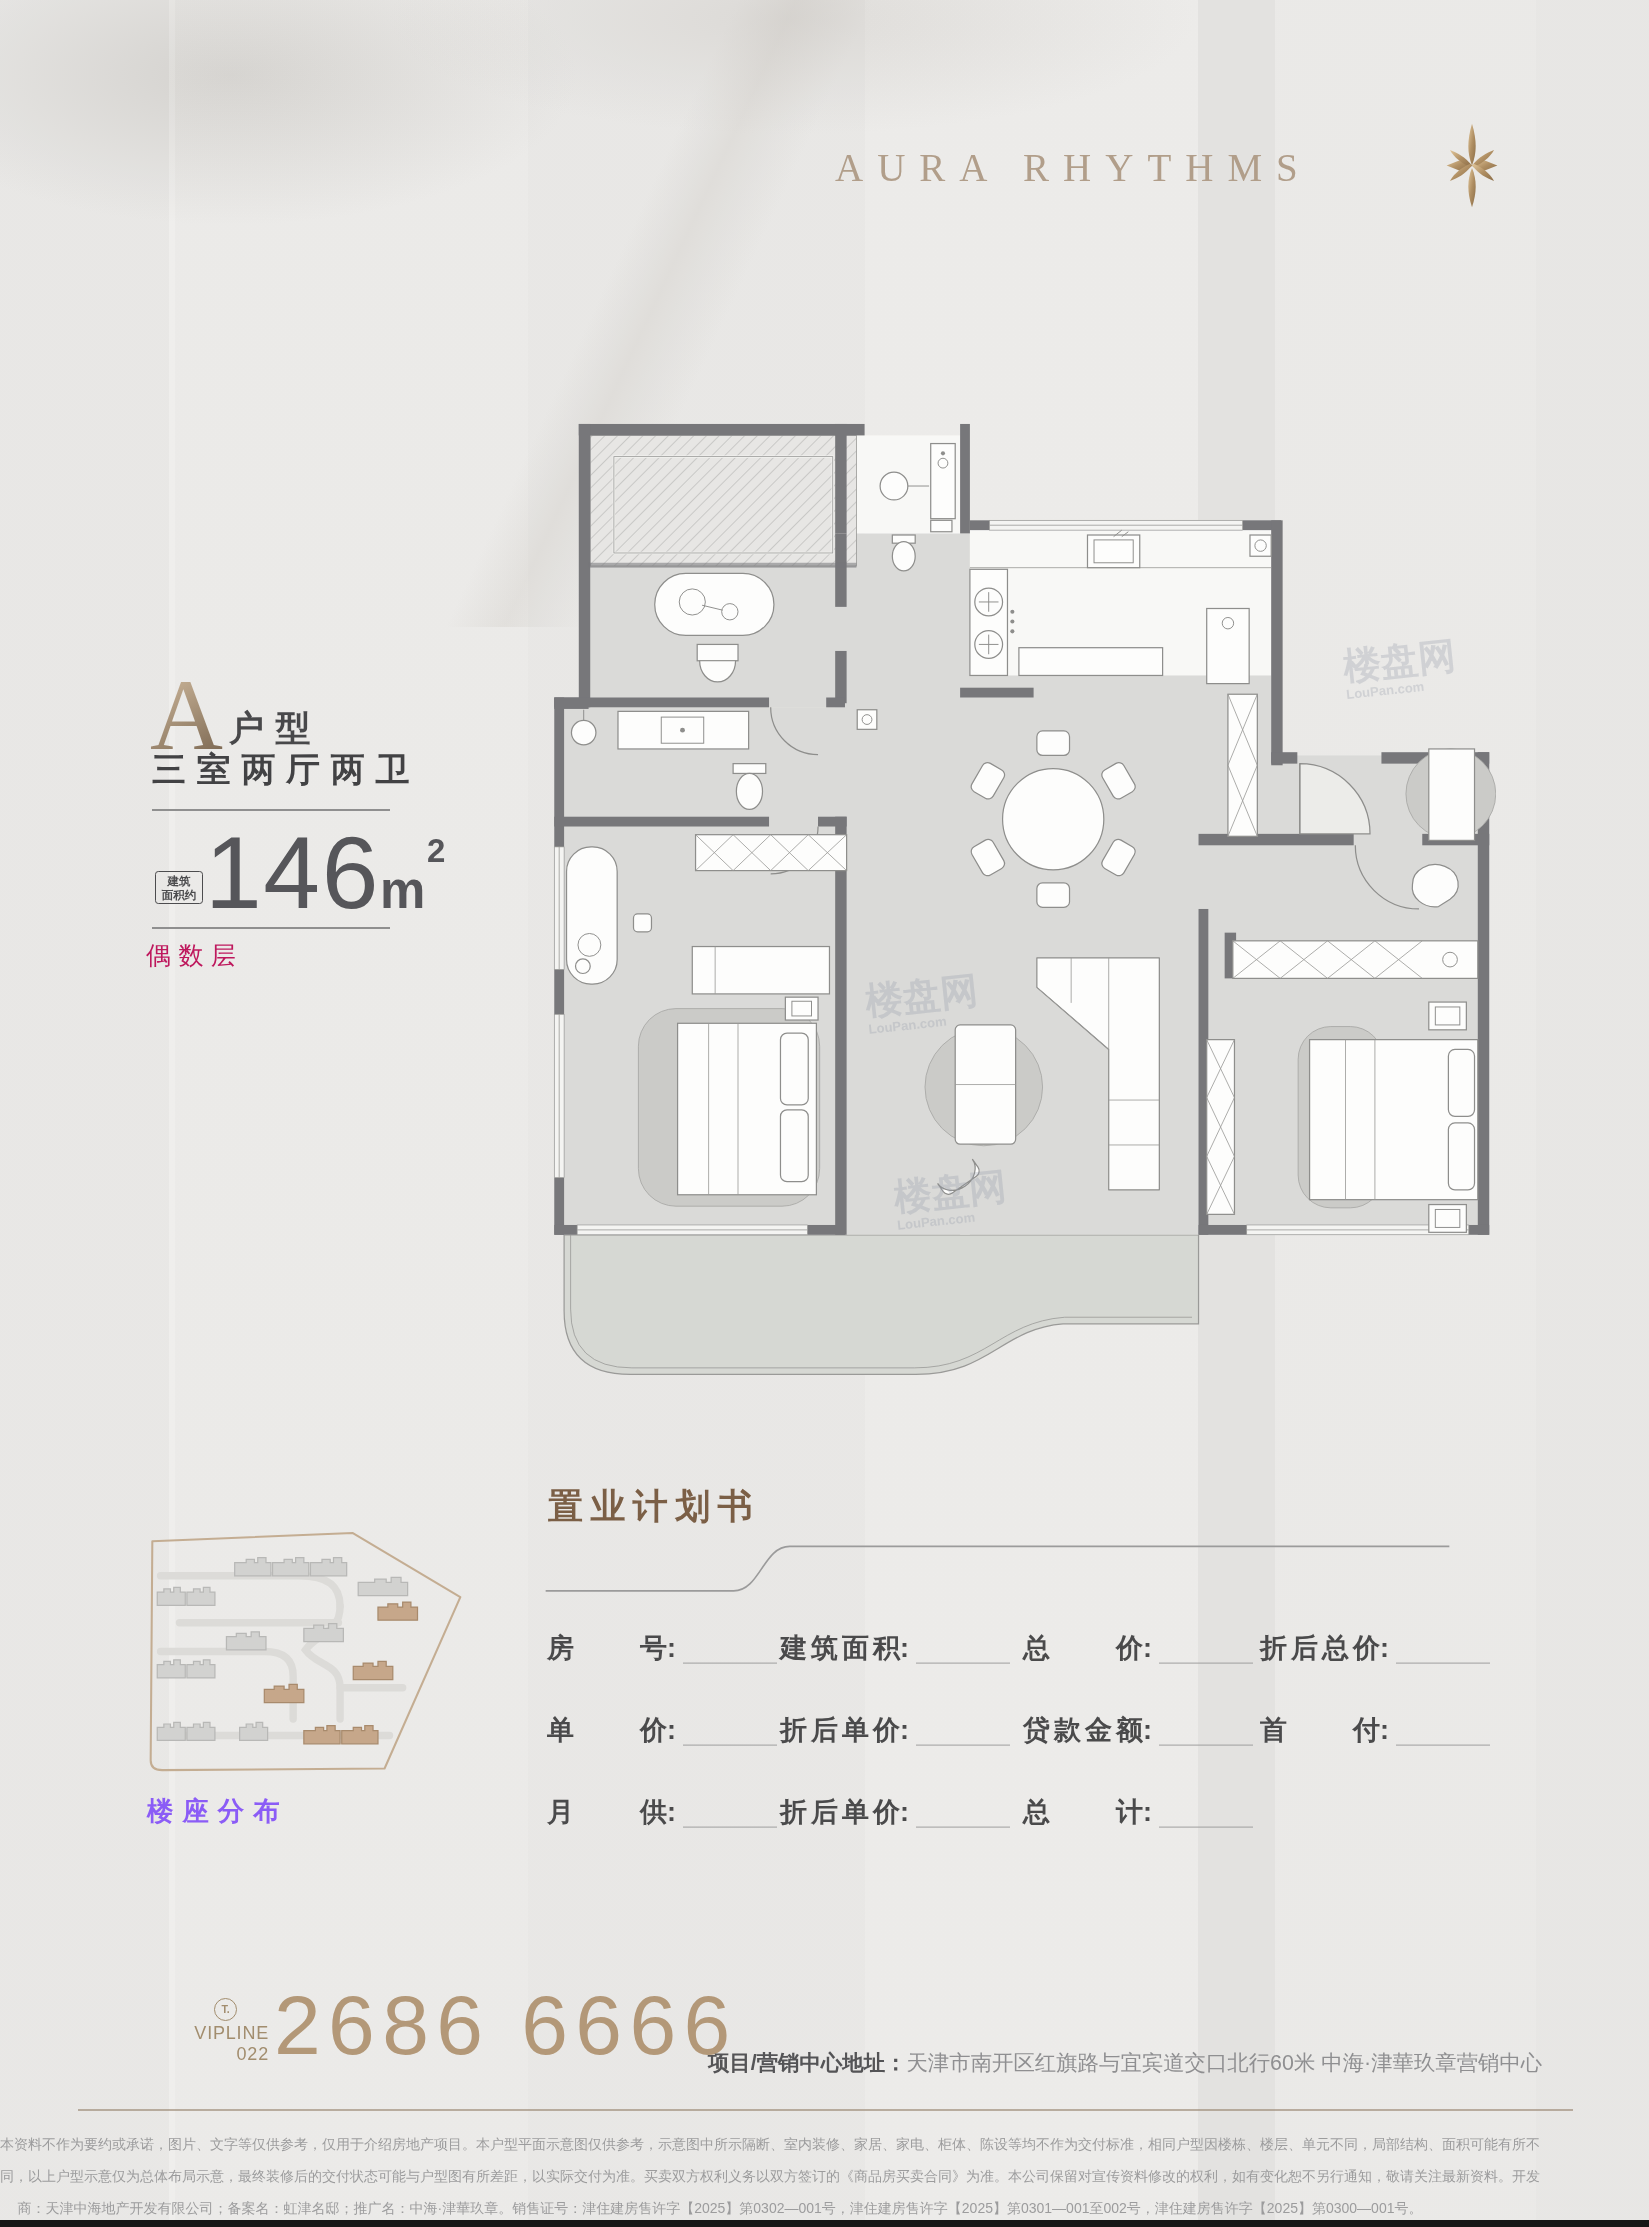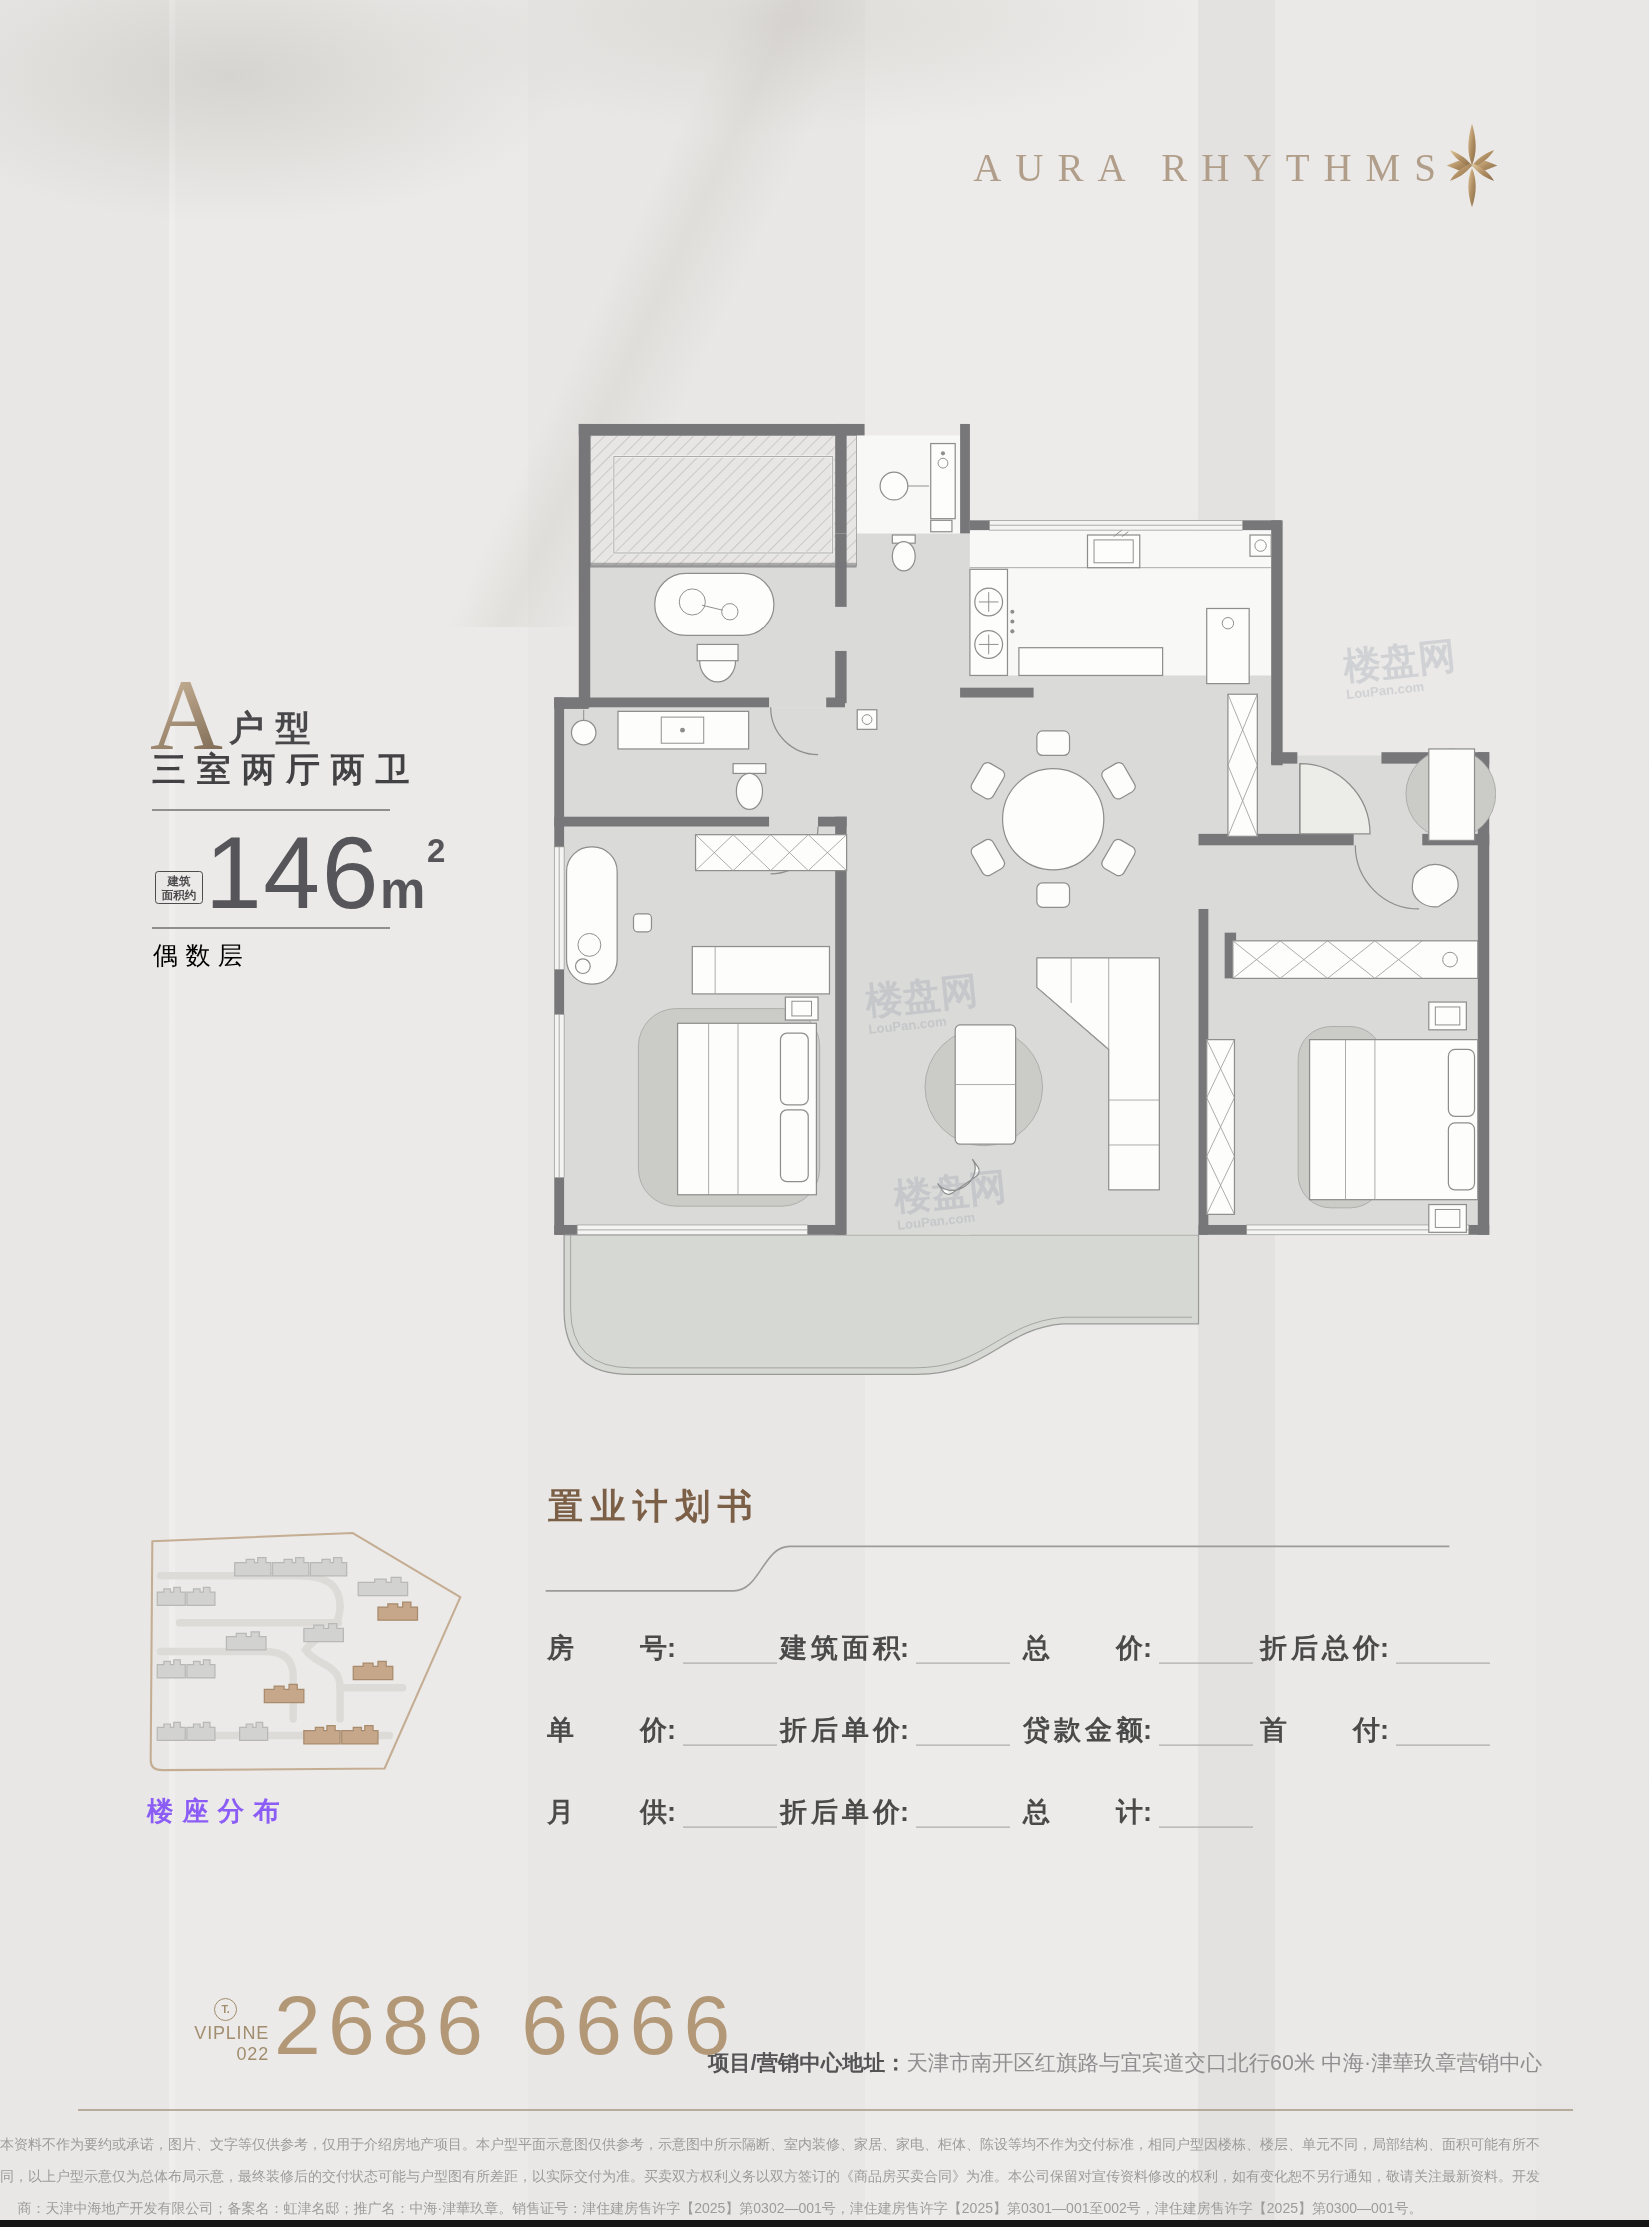--- a/index.html
+++ b/index.html
@@ -8,37 +8,37 @@
   .stripes{position:absolute;inset:0;pointer-events:none;background:
     linear-gradient(90deg, rgba(0,0,0,0.020) 0 169px, rgba(255,255,255,0.10) 169px 175px,
     rgba(0,0,0,0.006) 175px 528px, rgba(0,0,0,0.018) 528px 865px,
     rgba(0,0,0,0.004) 865px 1198px, rgba(0,0,0,0.045) 1198px 1275px,
     rgba(0,0,0,0.010) 1275px 1536px, rgba(0,0,0,0.025) 1536px 1650px);}
   .marble{position:absolute;left:0;top:0;width:1650px;height:627px;pointer-events:none;background:
     radial-gradient(ellipse 495px 214px at 14% 12%, rgba(195,192,187,0.50), transparent 70%),
     radial-gradient(ellipse 577px 165px at 48% 3%, rgba(203,199,194,0.40), transparent 70%),
     linear-gradient(115deg, transparent 38%, rgba(210,206,200,0.35) 41%, transparent 45%);}
   
-  .logo{position:absolute;left:835px;top:145px;width:615px;text-align:right;
+  .logo{position:absolute;left:835px;top:145px;width:615px;
     font-family:"Liberation Serif", serif;font-size:39px;letter-spacing:14px;color:#b19e8a;white-space:nowrap;}
   .ornament{position:absolute;left:1445px;top:122px;width:54px;height:87px;}
   
   .unit-a{position:absolute;left:150px;top:665px;font-family:"Liberation Serif", serif;
     font-size:101px;line-height:1;background:linear-gradient(150deg,#cdb79b 10%,#7e6a54 90%);
     -webkit-background-clip:text;background-clip:text;color:transparent;}
   .unit-suffix{position:absolute;left:229px;top:705px;font-size:35px;letter-spacing:11.5px;color:#48484a;font-weight:bold;}
   .unit-layout{position:absolute;left:152px;top:747px;font-size:34px;letter-spacing:10.7px;color:#424244;font-weight:bold;white-space:nowrap;}
   .unit-div1{position:absolute;left:152px;top:809px;width:238px;height:1.6px;background:#8f8f8f;}
   .unit-div2{position:absolute;left:152px;top:927px;width:238px;height:1.6px;background:#8f8f8f;}
   .area-note{position:absolute;left:155px;top:871px;width:46px;border:1.6px solid #4c4c4e;border-radius:3.3px;
     padding:1.6px 0;text-align:center;font-size:11.5px;line-height:14px;color:#4c4c4e;font-weight:bold;}
   .area-num{position:absolute;left:205px;top:822px;font-size:102px;line-height:1;font-weight:500;color:#56565a;letter-spacing:1.6px;}
   .area-num .u{font-size:51px;font-weight:600;}
   .area-num sup{font-size:33px;vertical-align:46px;font-weight:600;}
-  .floor-note{position:absolute;left:153px;top:939px;font-size:25px;letter-spacing:7.4px;color:#000000;}
+  .floor-note{position:absolute;left:146px;top:939px;font-size:25px;letter-spacing:7.4px;color:#be185d;}
   
   .plan{position:absolute;left:532px;top:406px;width:964px;height:988px;}
   
   .map{position:absolute;left:142px;top:1528px;width:327px;height:252px;}
   .map-label{position:absolute;left:147px;top:1794px;font-size:26.4px;letter-spacing:9px;color:#8b5cf6;font-weight:bold;}
   
   .form-title{position:absolute;left:548px;top:1483px;font-size:35px;letter-spacing:7.4px;color:#7b5f46;font-weight:bold;white-space:nowrap;}
   .form-deco{position:absolute;left:544px;top:1533px;width:907px;height:63px;}
   .form-grid{position:absolute;left:547px;top:1609px;width:940px;display:grid;
     grid-template-columns:233px 243px 237px 219px;grid-auto-rows:82px;}

